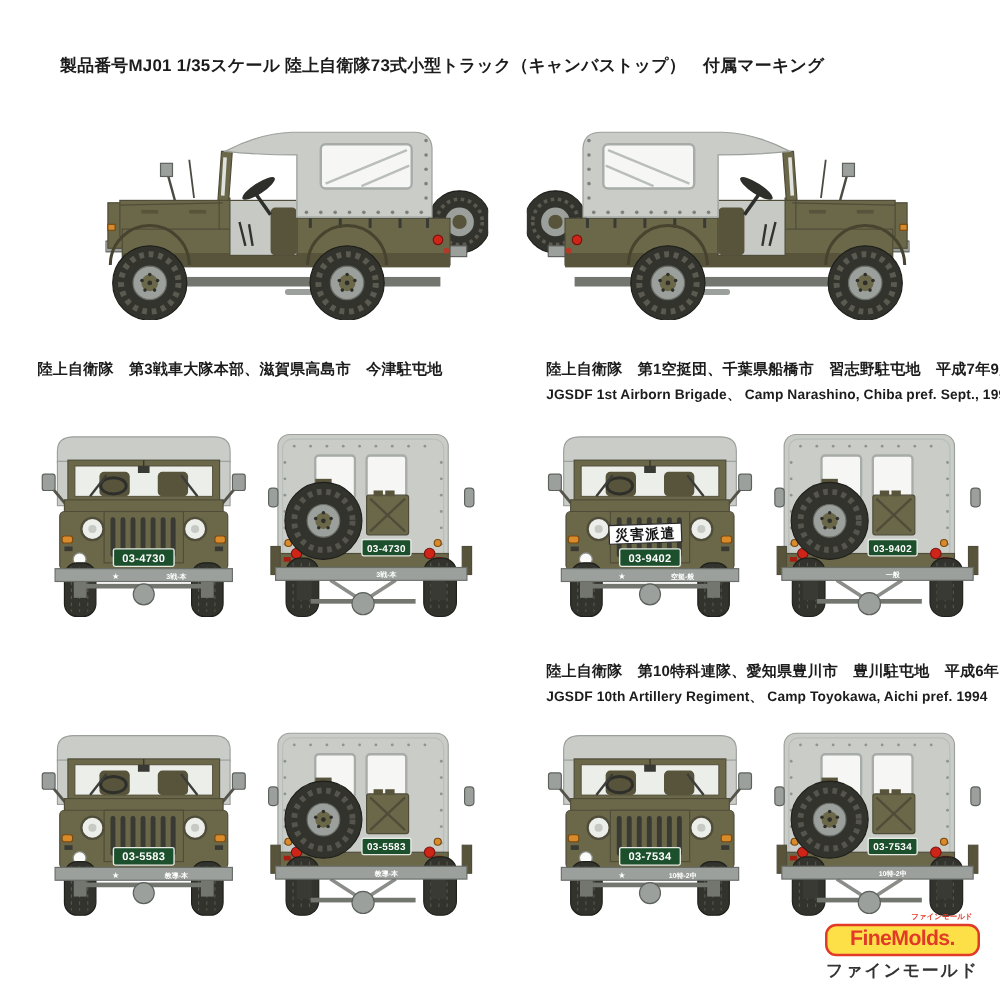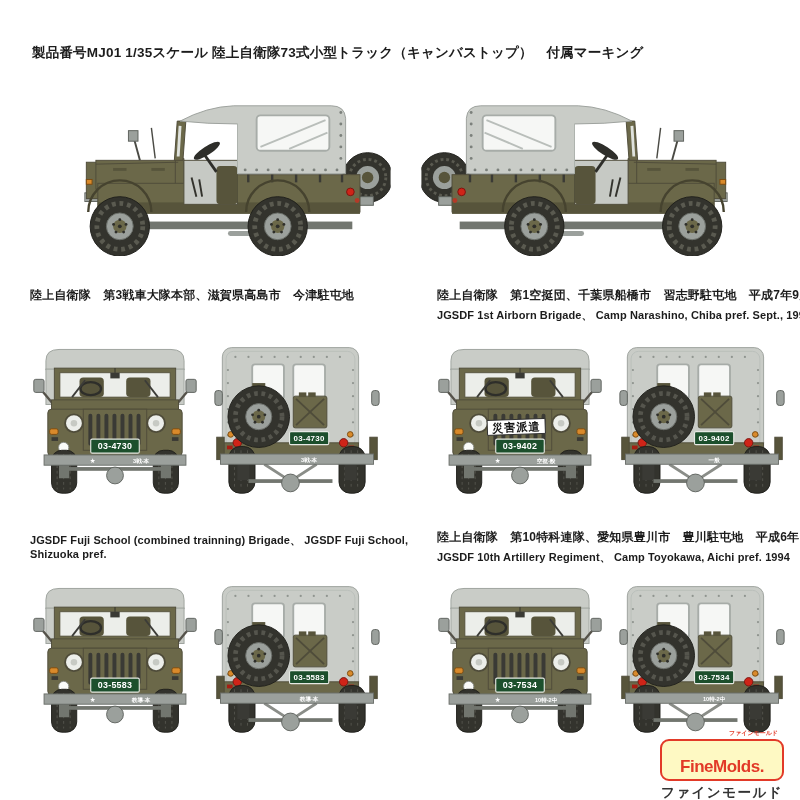--- a/index.html
+++ b/index.html
@@ -1,18 +1,18 @@
 <!DOCTYPE html>
 <html style="--body-olive: #6b6849; --body-olive-dark: #57543b; --canvas-gray: #c9ccc7; --glass-gray: #eceeea; --tire-dark: #33332d; --metal-gray: #9ba09c; --plate-green: #1c4f2c; --tail-red: #cf2418; --marker-orange: #d98a2b; --logo-red: #e23a28;"><head>
 <meta charset="utf-8">
 <style>
   html,body{margin:0;padding:0;background:#fff;}
   .page{position:relative;width:800px;height:800px;background:#ffffff;overflow:hidden;
         font-family:"Liberation Sans",sans-serif;color:#1c1c1c;}
-  .title{position:absolute;left:32px;top:44px;font-size:13.5px;font-weight:bold;letter-spacing:.2px;}
+  .title{position:absolute;left:48px;top:44px;font-size:13.5px;font-weight:bold;letter-spacing:.2px;}
   .caption{position:absolute;width:400px;}
   .cap-jp{font-size:12px;font-weight:bold;letter-spacing:.2px;}
   .cap-en{font-size:11px;font-weight:bold;margin-top:4px;letter-spacing:.1px;}
   .veh{position:absolute;}
   
   .olive{fill:var(--body-olive,#6b6849);}
   .olive-d{fill:var(--body-olive-dark,#57543b);}
   .canvas{fill:var(--canvas-gray,#c9ccc7);}
   .glass{fill:var(--glass-gray,#eceeea);}
   .white{fill:#f6f7f5;}
@@ -26,21 +26,21 @@
   .plate-txt{font:bold 9.5px "Liberation Sans",sans-serif;fill:#fff;text-anchor:middle;letter-spacing:.3px;}
   .plate-txt.sm{font-size:8.5px;}
   .star-txt{font:7px "Liberation Sans",sans-serif;fill:#fff;text-anchor:middle;}
   .unit-txt{font:bold 6px "Liberation Sans",sans-serif;fill:#fff;text-anchor:middle;}
   .banner-rect{fill:#ffffff;stroke:#2a2a2a;stroke-width:1;}
   .banner-txt{font:bold 12px "Liberation Sans",sans-serif;fill:#151515;text-anchor:middle;letter-spacing:1px;}
   
   .logo{position:absolute;left:660px;top:729px;width:124px;text-align:center;}
   .logo-mini{color:var(--logo-red,#e23a28);font-size:6px;font-weight:bold;text-align:right;padding-right:6px;}
   .logo-box{border:2.5px solid var(--logo-red,#e23a28);border-radius:9px;color:var(--logo-red,#e23a28);
-            font-weight:bold;font-size:17px;letter-spacing:-0.5px;padding:16px 4px 2px;background:#fef9c3;margin-top:1px;}
+            font-weight:bold;font-size:17px;letter-spacing:-0.5px;padding:0 4px 2px;background:#fde047;margin-top:1px;}
   .logo-kana{color:#333;font-weight:bold;font-size:13.5px;margin-top:3px;letter-spacing:1.5px;}
 </style>
 </head>
 <body>
 
 <svg width="0" height="0" style="position:absolute" aria-hidden="true">
   <defs>
 
     <symbol id="veh-side" viewBox="0 0 320 162">
       <g>
@@ -350,21 +350,20 @@
     <text x="66" y="130" class="star-txt">★</text>
     <text x="118" y="130" class="unit-txt">空挺-般</text>
   </svg>
   <svg class="veh" style="left:618px;top:342px" width="168" height="154" viewBox="0 0 180 165">
     <use href="#veh-rear"></use>
     <text x="103" y="106.5" class="plate-txt sm">03-9402</text>
     <text x="103" y="128.5" class="unit-txt">一般</text>
   </svg>
 
   <div class="caption" style="left:30px;top:529px">
-    <div class="cap-en">JGSDF Fuji School (combined trainning) Brigade、 JGSDF Fuji School, Shizuoka pref.</div>
   </div>
   <div class="caption" style="left:437px;top:529px">
     <div class="cap-jp">陸上自衛隊　第10特科連隊、愛知県豊川市　豊川駐屯地　平成6年</div>
     <div class="cap-en">JGSDF 10th Artillery Regiment、 Camp Toyokawa, Aichi pref. 1994</div>
   </div>
 
   <svg class="veh" style="left:31px;top:581px" width="168" height="154" viewBox="0 0 180 165">
     <use href="#veh-front"></use>
     <text x="90" y="115" class="plate-txt">03-5583</text>
     <text x="66" y="130" class="star-txt">★</text>

